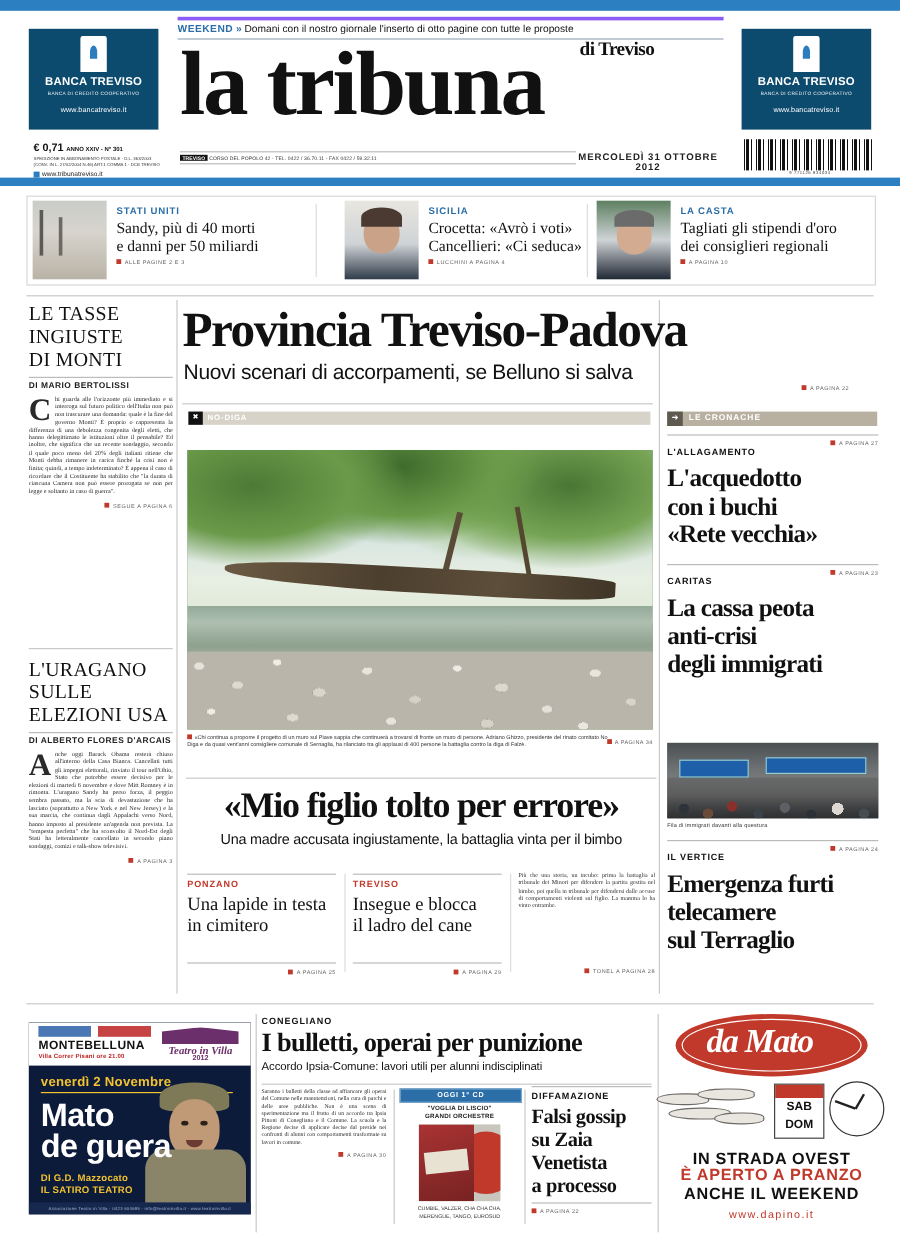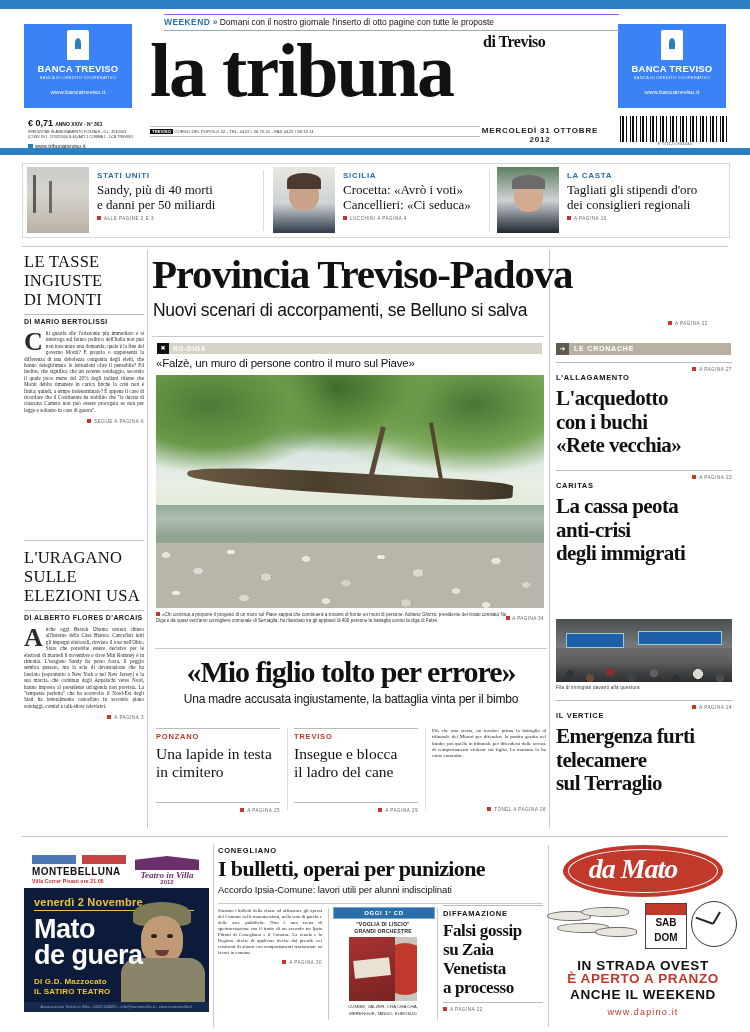--- a/index.html
+++ b/index.html
@@ -4,29 +4,29 @@
 <style>
   html,body{margin:0;padding:0;background:#fff;}
   body{width:750px;height:1032px;font-family:"Liberation Sans",sans-serif;color:#111;overflow:hidden;}
   .page{position:relative;width:750px;height:1032px;background:#ffffff;}
 
   
   .topbar{position:absolute;left:0;top:0;width:750px;height:9px;background:#2c7fc0;}
   .bluebar2{position:absolute;left:0;top:148px;width:750px;height:7px;background:#2c7fc0;}
 
   
-  .banklogo{position:absolute;background:#3b82f6;color:#fff;text-align:center;}
+  .banklogo{position:absolute;background:#0c4a6e;color:#fff;text-align:center;}
   .banklogo .tower{width:22px;height:30px;margin:6px auto 3px;background:#fff;border-radius:2px 2px 0 0;position:relative;}
   .banklogo .tower:after{content:"";position:absolute;left:8px;top:8px;width:6px;height:11px;border-radius:50% 50% 0 0;background:#2b7dbe;}
   .banklogo .bname{font-size:9.5px;font-weight:bold;letter-spacing:.2px;line-height:11px;}
   .banklogo .bsub{font-size:4px;letter-spacing:.3px;margin-top:1px;opacity:.92;}
   .banklogo .burl{font-size:6px;margin-top:9px;letter-spacing:.1px;}
 
   
-  .weekend{position:absolute;left:164px;top:14px;width:455px;border-top:1px solid #8b5cf6;border-bottom:1px solid #9ab;
+  .weekend{position:absolute;left:148px;top:14px;width:455px;border-top:3px solid #8b5cf6;border-bottom:1px solid #9ab;
            padding:2px 0 3px;font-size:8.5px;white-space:nowrap;overflow:hidden;}
   .weekend .wk{color:#2b6ea8;font-weight:bold;letter-spacing:.4px;font-size:8.5px;}
   .weekend .arrows{color:#2b6ea8;font-weight:bold;}
 
   
   .masthead{position:absolute;left:150px;top:30px;width:460px;height:80px;}
   .mast-main{font-family:"Liberation Serif",serif;font-weight:bold;font-size:76px;line-height:72px;
              letter-spacing:-2px;color:#111;position:absolute;left:0;top:4px;}
   .mast-di{font-family:"Liberation Serif",serif;font-weight:bold;font-size:16px;color:#111;
            position:absolute;left:333px;top:3px;letter-spacing:-.5px;}
@@ -308,21 +308,21 @@
           <div class="ph-sandy"></div>
         </div>
       <div class="txt">
         <div class="kicker">STATI UNITI</div>
         <div class="s-head" style="white-space:pre-line;">Sandy, più di 40 morti
 e danni per 50 miliardi</div>
         <div class="ref"><span class="sq"></span><span>ALLE PAGINE 2 E 3</span></div>
       </div>
     </div>
     <div class="vsep" style="left:240px;"></div>
-    <div class="stripitem" style="left:250px;width:228px;">
+    <div class="stripitem" style="left:264px;width:228px;">
       <div class="thumb">
           <div class="ph-face1"></div>
         </div>
       <div class="txt">
         <div class="kicker">SICILIA</div>
         <div class="s-head" style="white-space:pre-line;">Crocetta: «Avrò i voti»
 Cancellieri: «Ci seduca»</div>
         <div class="ref"><span class="sq"></span><span>LUCCHINI A PAGINA 4</span></div>
       </div>
     </div>
@@ -364,21 +364,20 @@
 
   <div class="mainhead">Provincia Treviso-Padova</div>
   <div class="mainsub">Nuovi scenari di accorpamenti, se Belluno si salva</div>
   <div class="mainsub-ref ref"><span class="sq"></span><span>A PAGINA 22</span></div>
   <div class="hrule" style="left:152px;top:336px;width:392px;"></div>
 
   <div class="nodiga">
     <div class="ico">✖</div>
     <div class="lbl">NO-DIGA</div>
   </div>
-  <div class="photocap">«Falzè, un muro di persone contro il muro sul Piave»</div>
 
   <div class="mainphoto">
     <div class="mp-sky"></div>
       <div class="mp-can"></div>
     <div class="mp-branch"></div>
       <div class="mp-branch2"></div>
     <div class="mp-trunk"></div>
       <div class="mp-water"></div>
       <div class="mp-stones"></div>
   </div>

